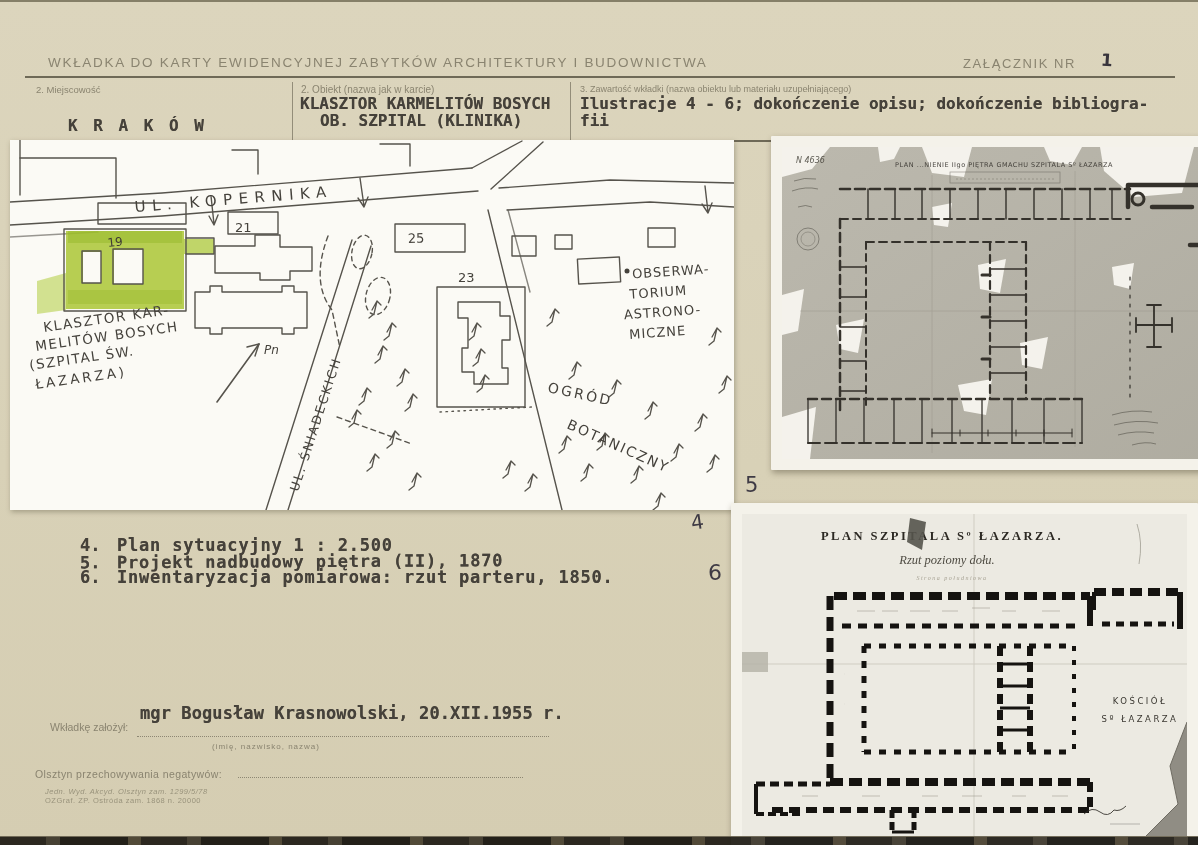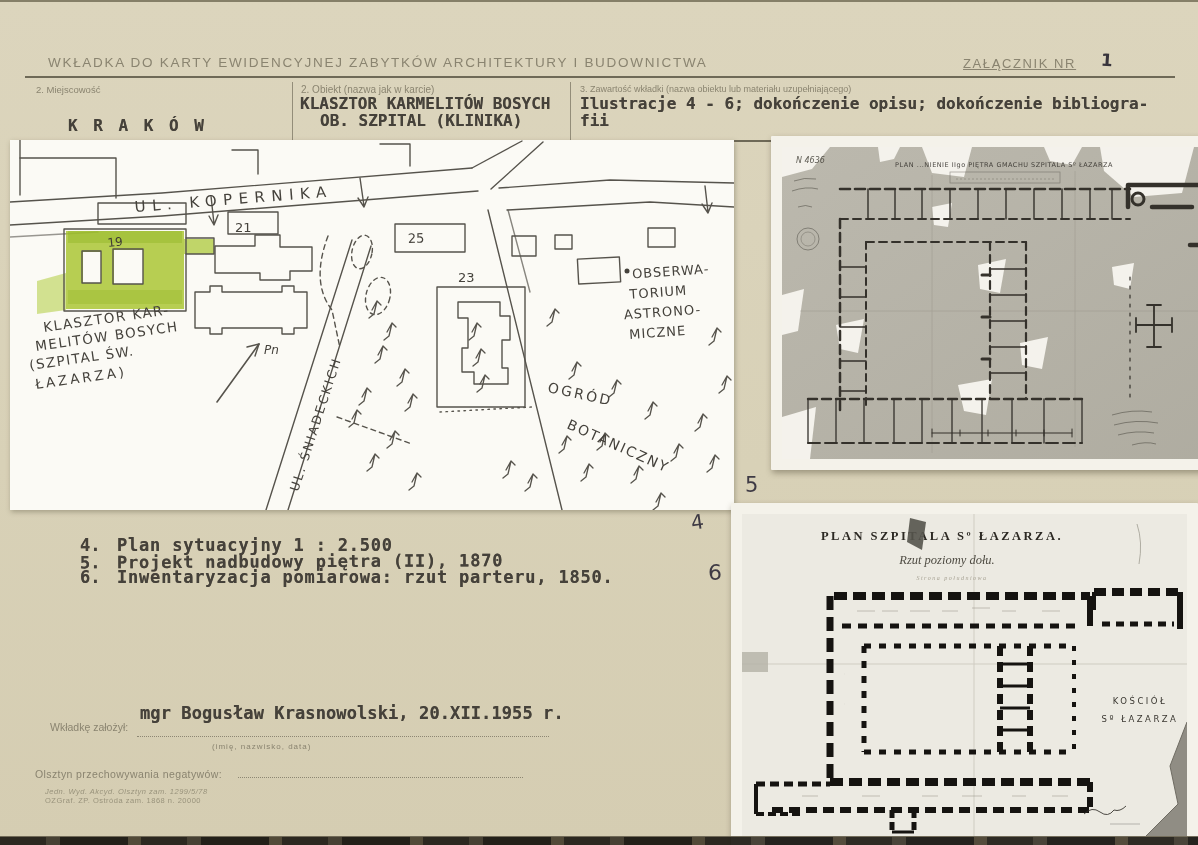--- a/index.html
+++ b/index.html
@@ -30,21 +30,21 @@
   }
 </style>
 </head>
 <body>
 
 <div class="page">
 
   <div class="abs" style="left:0;top:0;width:1198px;height:2px;background:rgba(62,56,34,.55);"></div>
 
   <div class="abs preprint" style="left:48px;top:55px;font-size:13.5px;letter-spacing:1.7px;">WKŁADKA DO KARTY EWIDENCYJNEJ ZABYTKÓW ARCHITEKTURY I BUDOWNICTWA</div>
-  <div class="abs preprint" style="left:963px;top:56px;font-size:13px;letter-spacing:1.6px;text-decoration:underline;">ZAŁĄCZNIK NR</div>
+  <div class="abs preprint" style="left:963px;top:56px;font-size:13px;letter-spacing:1.6px;">ZAŁĄCZNIK NR</div>
   <div class="abs hw" style="left:1101px;top:50px;font-size:17px;font-weight:bold;transform:rotate(4deg);color:#38343c;">1</div>
   <div class="abs rule" style="left:25px;top:76px;width:1150px;"></div>
 
   <div class="abs preprint" style="left:36px;top:84px;font-size:9.5px;">2. Miejscowość</div>
   <div class="abs typed" style="left:68px;top:116px;font-size:16px;letter-spacing:3px;">K R A K Ó W</div>
 
   <div class="abs vsep" style="left:292px;top:82px;height:58px;"></div>
 
   <div class="abs preprint" style="left:301px;top:84px;font-size:10px;">2. Obiekt (nazwa jak w karcie)</div>
   <div class="abs typed" style="left:300px;top:94px;font-size:16px;">KLASZTOR KARMELITÓW BOSYCH</div>
@@ -200,21 +200,21 @@
     </div>
     <div style="display:flex;line-height:16px;">
       <span class="typed" style="width:37px;font-size:17px;">6.</span>
       <span class="typed" style="font-size:17px;letter-spacing:.8px;">Inwentaryzacja pomiarowa: rzut parteru, 1850.</span>
     </div>
   </div>
 
   <div class="abs typed" style="left:140px;top:703px;font-size:17px;letter-spacing:.1px;">mgr Bogusław Krasnowolski, 20.XII.1955 r.</div>
   <div class="abs preprint" style="left:50px;top:721px;font-size:10.5px;">Wkładkę założył:</div>
   <div class="abs dotline" style="left:137px;top:722px;width:412px;height:14px;"></div>
-  <div class="abs preprint" style="left:212px;top:742px;font-size:8px;letter-spacing:1px;">(imię, nazwisko, data)</div>
+  <div class="abs preprint" style="left:212px;top:742px;font-size:8px;letter-spacing:1px;">(imię, nazwisko, nazwa)</div>
 
   <div class="abs preprint" style="left:35px;top:768px;font-size:10.5px;letter-spacing:.4px;">Olsztyn przechowywania negatywów:</div>
   <div class="abs dotline" style="left:238px;top:764px;width:285px;height:13px;"></div>
 
   <div class="abs preprint" style="left:45px;top:787px;font-size:7.5px;letter-spacing:.5px;color:#99937c;font-style:italic;">Jedn. Wyd. Akcyd. Olsztyn zam. 1299/5/78</div>
   <div class="abs preprint" style="left:45px;top:796px;font-size:7.5px;letter-spacing:.5px;color:#99937c;">OZGraf. ZP. Ostróda zam. 1868 n. 20000</div>
 
   <div class="abs photoframe" style="left:771px;top:136px;width:467px;height:334px;">
     <div class="inner">
       <svg width="445" height="312" viewBox="0 0 445 312">

